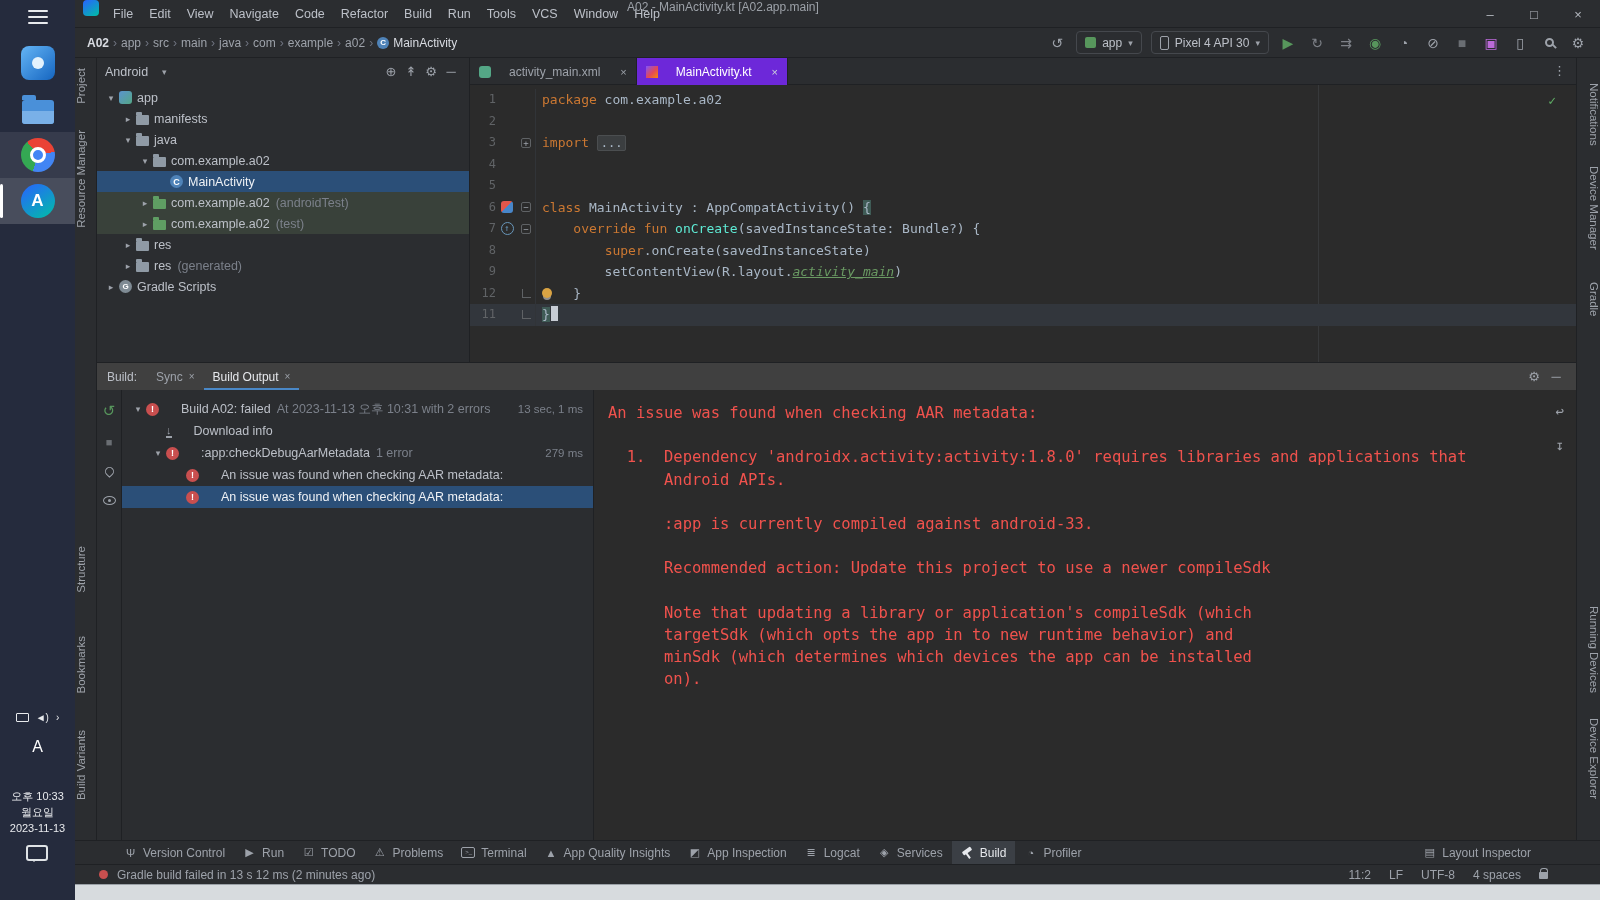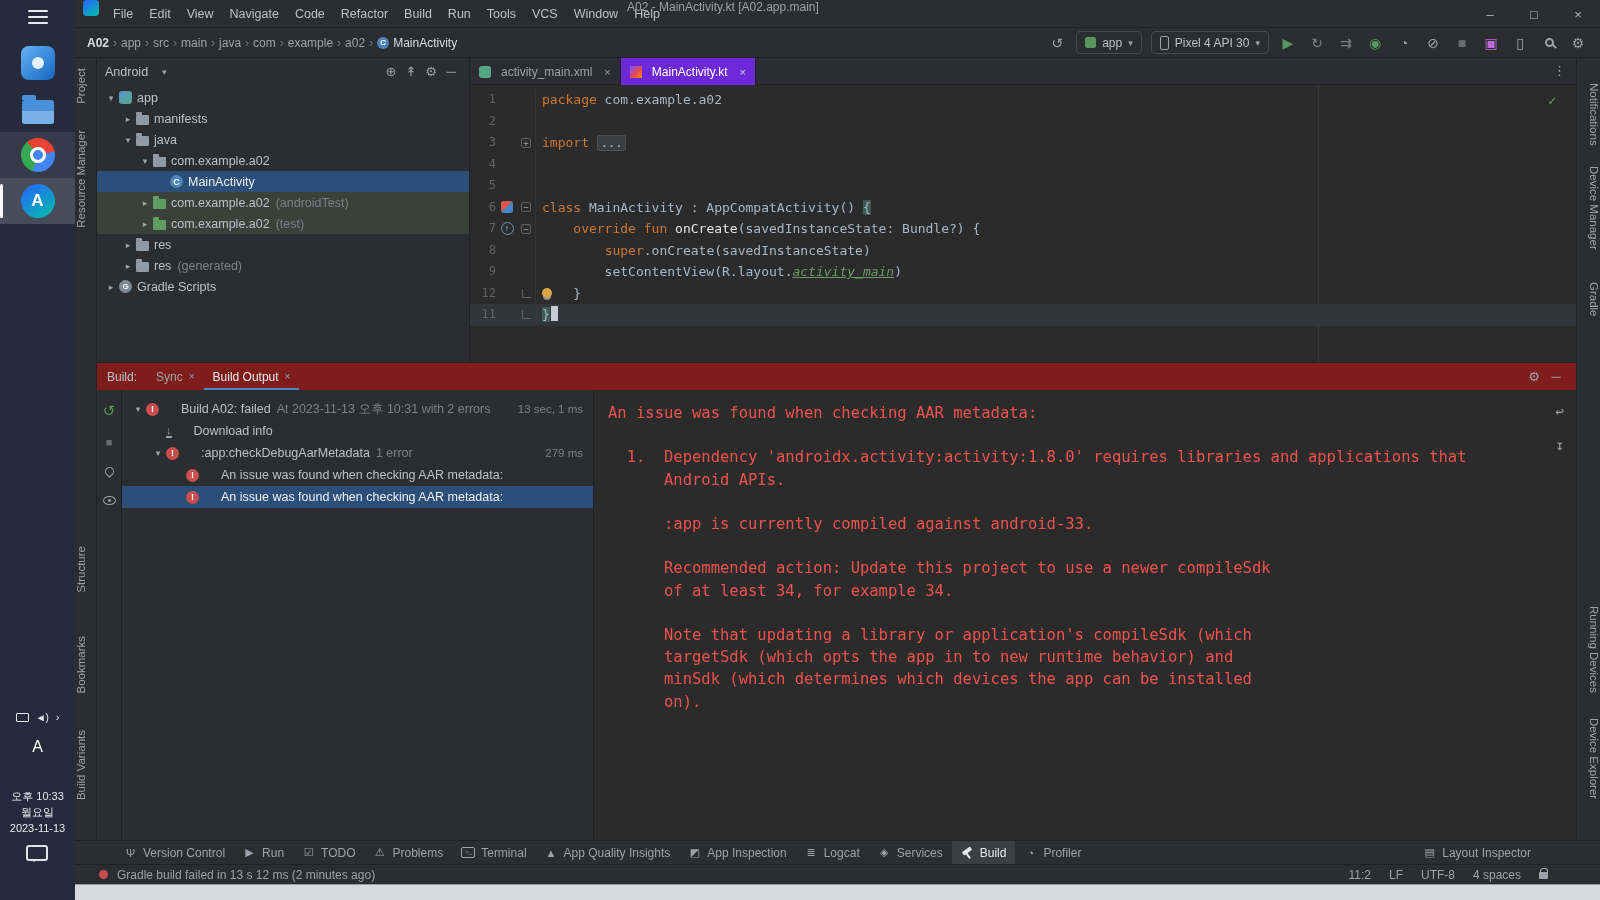--- a/index.html
+++ b/index.html
@@ -86,21 +86,21 @@
 .ic-kclass.sm{width:12px;height:12px;font-size:8px;}
 .ic-gradle{width:13px;height:13px;border-radius:50%;background:#7f8b94;color:#fff;font-size:8px;font-weight:bold;}
 .ic-error{width:13px;height:13px;border-radius:50%;background:#c94f4f;color:#fff;font-size:9px;font-weight:bold;}
 .ic-download{color:#9da2aa;font-size:11px;border-bottom:2px solid #9da2aa;height:14px;line-height:11px;}
 .ic-afile{width:12px;height:12px;border-radius:3px;background:#54a786;}
 .ic-kfile{width:12px;height:12px;background:linear-gradient(135deg,#7f52ff,#e44857 55%,#f88909);}
 
 
 .editor{flex:1;background:#2b2b2b;display:flex;flex-direction:column;position:relative;}
 .tabsbar{height:27px;background:#2b2d30;border-bottom:1px solid #1f2124;display:flex;position:relative;flex:none;}
-.etab{height:27px;display:flex;align-items:center;gap:10px;padding:0 9px;font-size:12px;color:#9da2aa;border-right:1px solid #1f2124;}
+.etab{height:27px;display:flex;align-items:center;gap:18px;padding:0 9px;font-size:12px;color:#9da2aa;border-right:1px solid #1f2124;}
 .etab.active{background:#6d28d9;color:#fff;}
 .etab-close{font-size:11px;color:#9da2aa;margin-left:2px;}
 .etab.active .etab-close{color:#cdd3db;}
 .tabs-more{position:absolute;right:10px;top:5px;color:#9da2aa;font-size:13px;}
 .code-area{flex:1;position:relative;padding-top:4px;font-family:"DejaVu Sans Mono","Liberation Mono",monospace;font-size:13px;}
 .margin-line{position:absolute;top:0;bottom:0;left:848px;width:1px;background:#37393b;}
 .inspect-ok{position:absolute;top:8px;right:20px;color:#5fad65;font-size:13px;font-weight:bold;}
 .cline{height:21.5px;line-height:21.5px;display:flex;position:relative;}
 .cline.caret{background:#32363c;}
 .gut{width:66px;flex:none;display:flex;align-items:center;border-right:1px solid #313438;}
@@ -108,28 +108,28 @@
 .gslot{width:22px;display:flex;justify-content:center;align-items:center;flex:none;}
 .fslot{width:16px;display:flex;justify-content:center;align-items:center;flex:none;}
 .gi-class{width:12px;height:12px;border-radius:3px;background:linear-gradient(135deg,#e2574c 0 50%,#4886c9 50% 100%);}
 .gi-override{width:13px;height:13px;border-radius:50%;border:1px solid #6897bb;color:#6897bb;font-size:9px;display:flex;align-items:center;justify-content:center;}
 .fold-box{width:10px;height:10px;border:1px solid #5f6265;border-radius:2px;color:#9da2aa;font-size:9px;line-height:8px;text-align:center;background:#2b2b2b;}
 .fold-end{width:9px;height:9px;border-left:1px solid #5f6265;border-bottom:1px solid #5f6265;}
 .bulb{position:absolute;left:72px;top:5px;width:10px;height:10px;border-radius:50%;background:#d9a343;box-shadow:0 3px 0 -1px #8d8d8d;}
 .ctext{padding-left:6px;white-space:pre;color:#a9b7c6;}
 .tk-kw{color:#cc7832;}
 .tk-pl{color:#a9b7c6;}
-.tk-fn{color:#e5e5e5;}
+.tk-fn{color:#5eead4;}
 .tk-rs{color:#6a9a63;font-style:italic;text-decoration:underline;}
 .tk-fd{background:#3b3e40;border:1px solid #4b4e50;border-radius:2px;padding:0 3px;color:#a9b7c6;font-size:12px;}
 .tk-br{background:#3f5b56;}
 .cursor{display:inline-block;width:7px;height:15px;background:#c7ccd4;vertical-align:-2px;margin-left:1px;}
 
 
-.build{height:477px;display:flex;flex-direction:column;background:#7f1d1d;flex:none;}
+.build{height:477px;display:flex;flex-direction:column;background:#404040;flex:none;}
 .build-head{height:27px;display:flex;align-items:center;padding:0 10px;gap:2px;font-size:12px;color:#9da2aa;flex:none;}
 .build-label{margin-right:8px;color:#bcc0c8;}
 .btab{display:flex;align-items:center;gap:6px;padding:0 9px;height:27px;}
 .btab.active{color:#e6e8ec;box-shadow:inset 0 -2px 0 #4a88c7;}
 .btab-close{font-size:10px;color:#9da2aa;}
 .build-head .sp{flex:1;}
 .build-body{flex:1;display:flex;}
 .btoolcol{width:25px;background:#2b2d30;border-right:1px solid #1f2124;display:flex;flex-direction:column;align-items:center;padding-top:12px;gap:15px;flex:none;}
 .btool{color:#9da2aa;font-size:13px;display:flex;align-items:center;justify-content:center;min-height:14px;}
 .btool.green{color:#57965c;font-size:15px;}
@@ -566,21 +566,20 @@
             <div class="bconsole">
               <div id="buildConsole">
                   <div class="console-line">An issue was found when checking AAR metadata:</div>
                   <div class="console-line"></div>
                   <div class="console-line">  1.  Dependency 'androidx.activity:activity:1.8.0' requires libraries and applications that</div>
                   <div class="console-line">      Android APIs.</div>
                   <div class="console-line"></div>
                   <div class="console-line">      :app is currently compiled against android-33.</div>
                   <div class="console-line"></div>
                   <div class="console-line">      Recommended action: Update this project to use a newer compileSdk</div>
-                  <div class="console-line">      of at least 34, for example 34.</div>
                   <div class="console-line"></div>
                   <div class="console-line">      Note that updating a library or application's compileSdk (which</div>
                   <div class="console-line">      targetSdk (which opts the app in to new runtime behavior) and</div>
                   <div class="console-line">      minSdk (which determines which devices the app can be installed</div>
                   <div class="console-line">      on).</div>
                 </div>
               <div id="consoleActions" class="console-actions">
                   <span class="cact">↩</span>
                   <span class="cact">↧</span>
                 </div>

